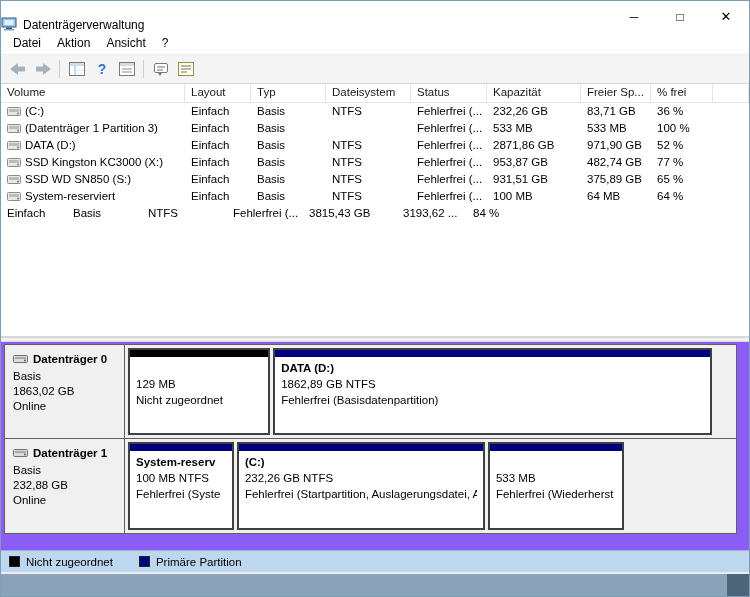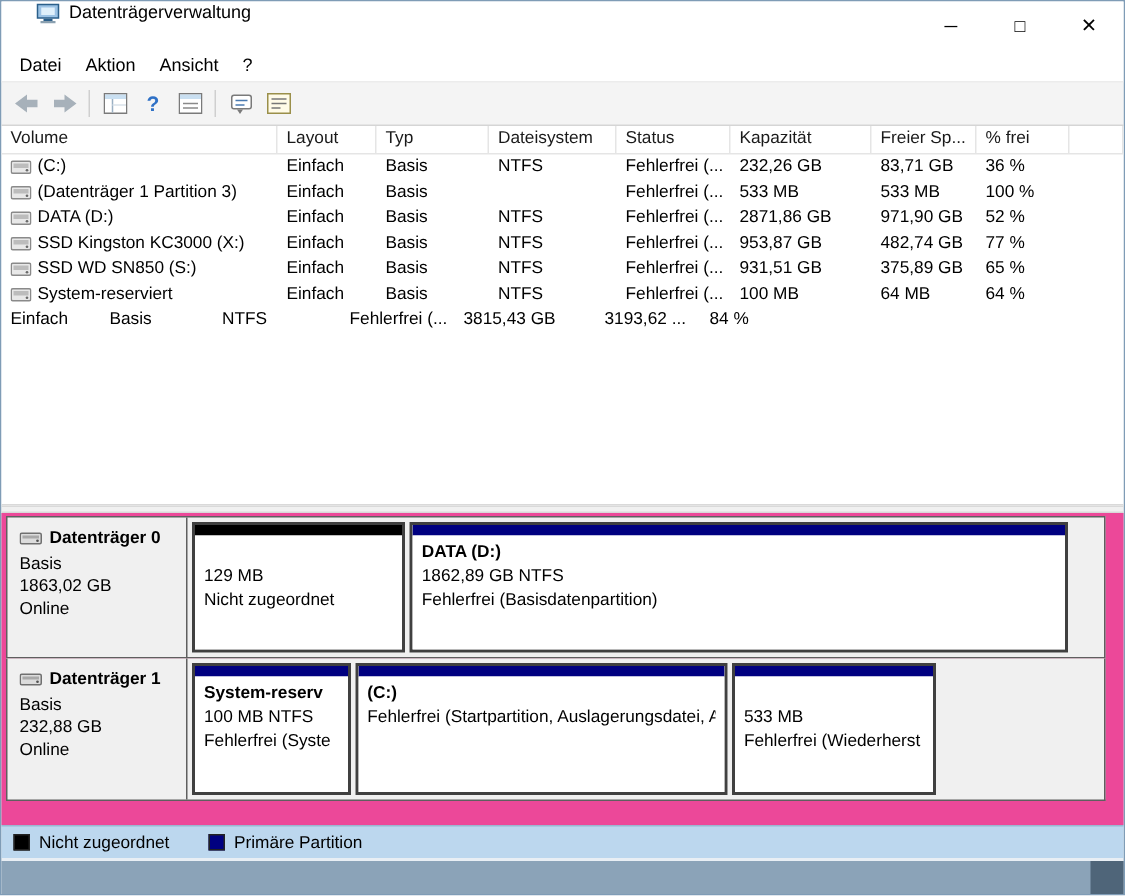--- a/index.html
+++ b/index.html
@@ -2,21 +2,21 @@
 <html><head>
 <meta charset="utf-8">
 <style>
   * { margin:0; padding:0; box-sizing:border-box; }
   html,body { width:750px; height:597px; overflow:hidden; }
   body { font-family:"Liberation Sans", sans-serif; font-size:12px; color:#000; background:#fff; }
 
   .window { width:750px; height:597px; display:flex; flex-direction:column; border:1px solid #7f9cb6; background:#fff; }
 
   
-  .titlebar { flex:0 0 31px; background:#fff; display:flex; align-items:flex-start; padding-left:23px; }
+  .titlebar { flex:0 0 31px; background:#fff; display:flex; align-items:flex-end; padding-left:0; }
   .app-icon { width:16px; height:16px; margin-right:6px; display:flex; }
   .title-text { font-size:12px; }
   .win-controls { margin-left:auto; display:flex; height:100%; }
   .win-btn { width:46px; height:100%; display:flex; align-items:center; justify-content:center; font-size:12px; }
   .win-btn.close { font-size:13px; }
 
   
   .menubar { flex:0 0 22px; background:#fff; display:flex; align-items:center; padding-left:4px; }
   .menu-item { padding:3px 8px; }
 
@@ -32,21 +32,21 @@
   .lv-row { display:flex; height:17px; }
   .c { padding:0 4px 0 6px; overflow:hidden; white-space:nowrap; height:17px; line-height:17px; }
   .w0{width:184px}.w1{width:66px}.w2{width:75px}.w3{width:85px}.w4{width:76px}.w5{width:94px}.w6{width:70px}.w7{width:62px}.wf{flex:1}
   .c0 { display:flex; align-items:center; gap:4px; }
   .vol-ic { display:flex; flex:0 0 auto; }
 
   
   .splitter { flex:0 0 5px; background:#f0f0f0; border-top:1px solid #d9d9d9; border-bottom:1px solid #d9d9d9; }
 
   
-  .diskpane { flex:1 1 auto; background:#ec4899; padding:2px 12px 0 3px; overflow:hidden; font-size:11.5px; }
+  .diskpane { flex:1 1 auto; background:#8b5cf6; padding:2px 12px 0 3px; overflow:hidden; font-size:11.5px; }
   .disk-row { display:flex; height:95px; border:1px solid #5f5f5f; background:#f0f0f0; }
   .disk-row + .disk-row { border-top:none; }
   .disk-info { flex:0 0 120px; border-right:1px solid #5f5f5f; padding:8px 4px 4px 8px; overflow:hidden; }
   .disk-name { font-weight:bold; display:flex; align-items:center; gap:5px; margin-bottom:4px; white-space:nowrap; }
   .disk-ic { display:flex; flex:0 0 auto; }
   .disk-line { line-height:15px; white-space:nowrap; }
   .parts { flex:1 1 auto; display:flex; gap:3px; padding:3px; }
   .part { border:2px solid #404040; background:#fff; display:flex; flex-direction:column; overflow:hidden; }
   .stripe { flex:0 0 7px; }
   .stripe.primary { background:#000080; }
@@ -353,20 +353,21 @@
           <div class="part-body">
             <div class="p-title">System-reserv</div>
             <div class="p-line">100 MB NTFS</div>
             <div class="p-line">Fehlerfrei (Syste</div>
           </div>
         </div>
         <div class="part" style="width:41%">
           <div class="stripe primary"></div>
           <div class="part-body">
             <div class="p-title">(C:)</div>
+            <div class="p-line">232,26 GB NTFS</div>
             <div class="p-line">Fehlerfrei (Startpartition, Auslagerungsdatei, Ab</div>
           </div>
         </div>
         <div class="part" style="width:22.5%">
           <div class="stripe primary"></div>
           <div class="part-body">
             <div class="p-title"></div>
             <div class="p-line">533 MB</div>
             <div class="p-line">Fehlerfrei (Wiederherst</div>
           </div>

